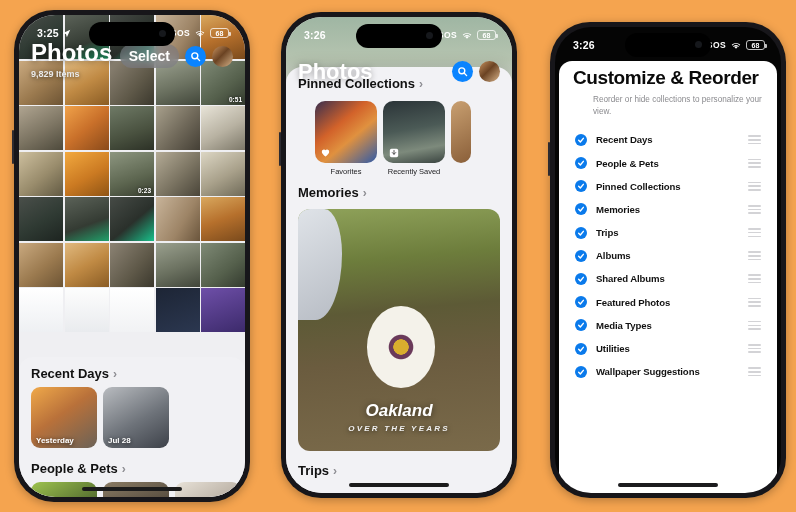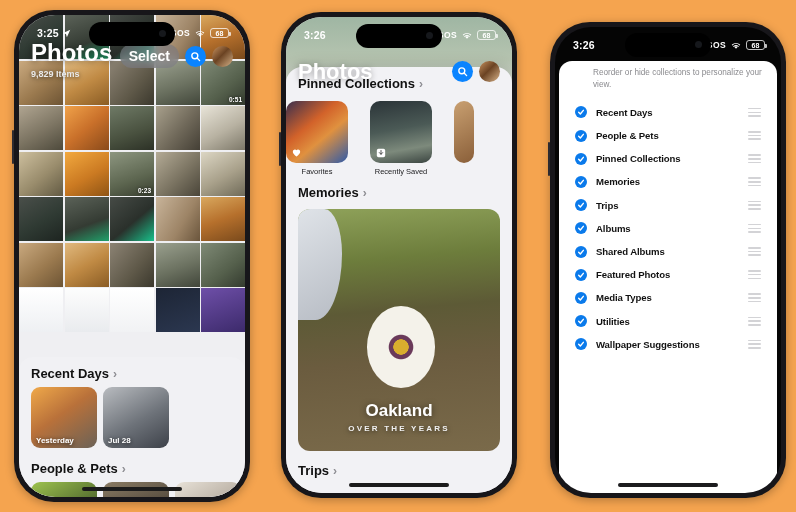--- a/index.html
+++ b/index.html
@@ -147,35 +147,36 @@
     position: absolute; top: 42px; left: 12px; z-index: 33;
     font-size: 22px; font-weight: bold; color: #fff;
     text-shadow: 0 1px 6px rgba(0,0,0,.35);
   }
   .p2-actions { position: absolute; top: 44px; right: 12px; z-index: 34; display: flex; gap: 6px; }
   .p2-sheet {
     position: absolute; top: 50px; left: 0; right: 0; bottom: 0;
     background: #f2f2f5; border-radius: 16px 16px 0 0; z-index: 20;
     box-shadow: 0 -4px 14px rgba(0,0,0,.12);
   }
-  .pin-row { display: flex; gap: 22px; padding: 4px 12px 0 0; }
+  .pin-row { display: flex; gap: 6px; padding: 4px 12px 0 0; justify-content: center; }
   .pin-item { flex: 0 0 auto; width: 62px; }
   .pin-thumb {
     width: 62px; height: 62px; border-radius: 10px; overflow: hidden; position: relative;
   }
   .pin-cap {
     font-size: 7.5px; color: #1c1c1e; text-align: center; margin-top: 4px; font-weight: 500;
   }
   .pin-badge {
     position: absolute; left: 4px; bottom: 4px; width: 13px; height: 13px;
     display: flex; align-items: center; justify-content: center;
   }
   .mem-card {
     margin: 3px 12px 0 12px; height: 242px; border-radius: 12px; overflow: hidden;
     position: relative;
+    font-style: italic;
   }
   .mem-title {
     position: absolute; left: 0; right: 0; bottom: 30px; text-align: center;
     color: #fff; font-size: 17px; font-weight: bold; text-shadow: 0 1px 6px rgba(0,0,0,.55);
   }
   .mem-sub {
     position: absolute; left: 0; right: 0; bottom: 18px; text-align: center;
     color: #f0f0f0; font-size: 8px; font-weight: 600; letter-spacing: 2.2px;
     text-shadow: 0 1px 5px rgba(0,0,0,.6);
   }
@@ -493,20 +494,21 @@
       </div>
     </div>
     <div class="home-ind"></div>
   </div>
 </div>
 
 <div class="phone" id="phone3">
   <div class="screen p3-screen">
 
     <div class="p3-sheet">
+      <div class="p3-title">Customize &amp; Reorder</div>
       <div class="p3-desc">Reorder or hide collections to personalize your view.</div>
       <div class="p3-list" id="p3list">
           <div class="p3-item">
             <span class="chk">
               <svg width="8" height="8" viewBox="0 0 24 24" fill="none" stroke="#fff" stroke-width="4.2" stroke-linecap="round" stroke-linejoin="round">
                 <polyline points="5,13 10,18 19,7"></polyline>
               </svg>
             </span>
             <span class="p3-label">Recent Days</span>
             <span class="handle">

